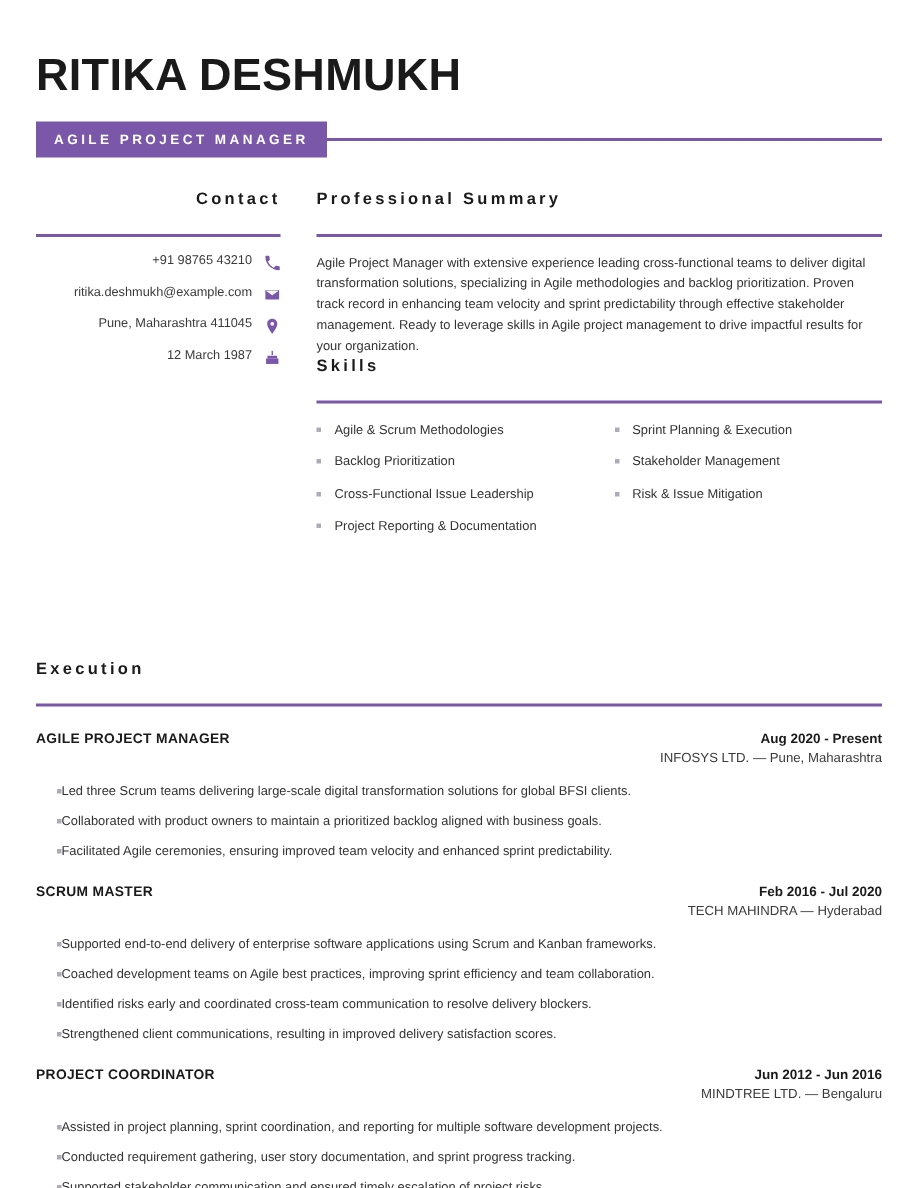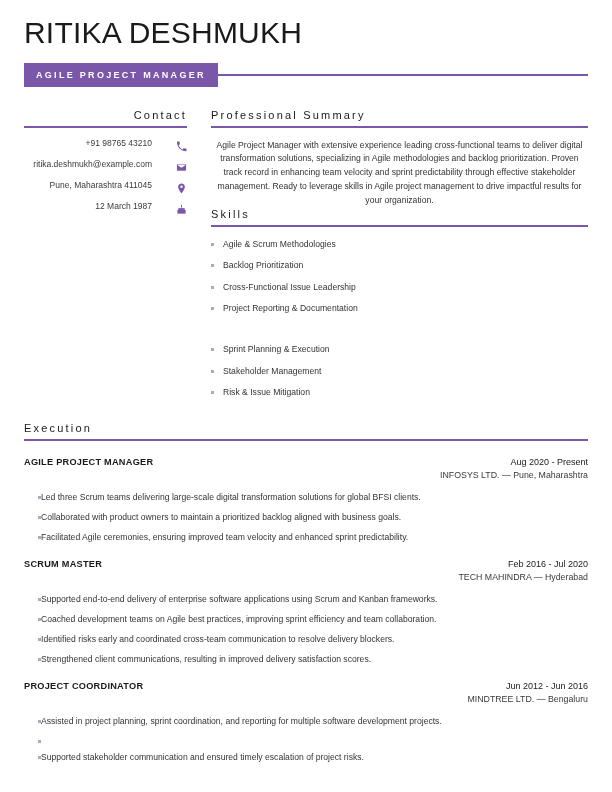--- a/index.html
+++ b/index.html
@@ -8,24 +8,24 @@
     background: #ffffff;
     font-family: "Liberation Sans", sans-serif;
     color: #2b2b2b;
     overflow: hidden;
   }
   .page { position: relative; width: 612px; height: 792px; padding: 0 24px; }
 
   
   .name {
     font-size: 30px;
-    font-weight: normal;
+    font-weight: bold;
     letter-spacing: 0.2px;
     color: #1a1a1a;
-    margin-top: 16px;
+    margin-top: 34px;
     line-height: 1.1;
   }
   .title-row {
     display: flex;
     align-items: center;
     margin-top: 14px;
   }
   .title-badge {
     background: #7a57a8;
     color: #ffffff;
@@ -41,61 +41,60 @@
     background: #7a57a8;
   }
 
   
   .cols { display: flex; margin-top: 22px; }
   .col-left { width: 163px; flex: 0 0 163px; }
   .col-right { flex: 1; padding-left: 24px; }
 
   .sec-head {
     font-size: 11px;
-    font-weight: normal;
+    font-weight: bold;
     letter-spacing: 2.2px;
     color: #1a1a1a;
-    padding-bottom: 5px;
+    padding-bottom: 17px;
   }
   .sec-rule { height: 1.5px; background: #7a57a8; }
   .sec-head.right { text-align: right; }
 
   
   .contact-list { margin-top: 10px; }
   .contact-item {
     display: flex;
     align-items: center;
     justify-content: flex-end;
-    gap: 24px;
+    gap: 8px;
     margin-bottom: 10px;
   }
   .contact-text {
     font-size: 8.5px;
     color: #3a3a3a;
     text-align: right;
     line-height: 1.2;
   }
   .cicon { width: 11px; height: 11px; flex: 0 0 11px; display: block; }
 
   
   .summary {
     margin-top: 11px;
     font-size: 8.6px;
     line-height: 1.62;
     color: #333333;
-    text-align: center;
+    text-align: left;
   }
 
   
   .skills-block { }
   .skills-grid {
     margin-top: 11px;
     display: flex;
     gap: 20px;
-    flex-direction: column;
   }
   .skills-col { width: 50%; }
   .skill-item {
     display: flex;
     align-items: flex-start;
     gap: 9px;
     margin-bottom: 9px;
   }
   .sq {
     width: 3px; height: 3px;
@@ -118,21 +117,21 @@
     align-items: baseline;
   }
   .job-title {
     font-size: 9.2px;
     font-weight: bold;
     letter-spacing: 0.25px;
     color: #1a1a1a;
   }
   .job-dates {
     font-size: 9px;
-    font-weight: normal;
+    font-weight: bold;
     color: #1a1a1a;
     white-space: nowrap;
     margin-left: 12px;
   }
   .job-company {
     font-size: 8.8px;
     color: #3a3a3a;
     margin-top: 3px;
     text-align: right;
   }
@@ -314,20 +313,21 @@
             <div class="job-dates">Jun 2012 - Jun 2016</div>
           </div>
           <div class="job-company">MINDTREE LTD.  —  Bengaluru</div>
           <div class="job-bullets">
             <div class="bullet">
               <span class="sq"></span>
               <span class="bullet-text">Assisted in project planning, sprint coordination, and reporting for multiple software development projects.</span>
             </div>
             <div class="bullet">
               <span class="sq"></span>
+              <span class="bullet-text">Conducted requirement gathering, user story documentation, and sprint progress tracking.</span>
             </div>
             <div class="bullet">
               <span class="sq"></span>
               <span class="bullet-text">Supported stakeholder communication and ensured timely escalation of project risks.</span>
             </div>
           </div>
         </div>
       </div>
   </div>
 

